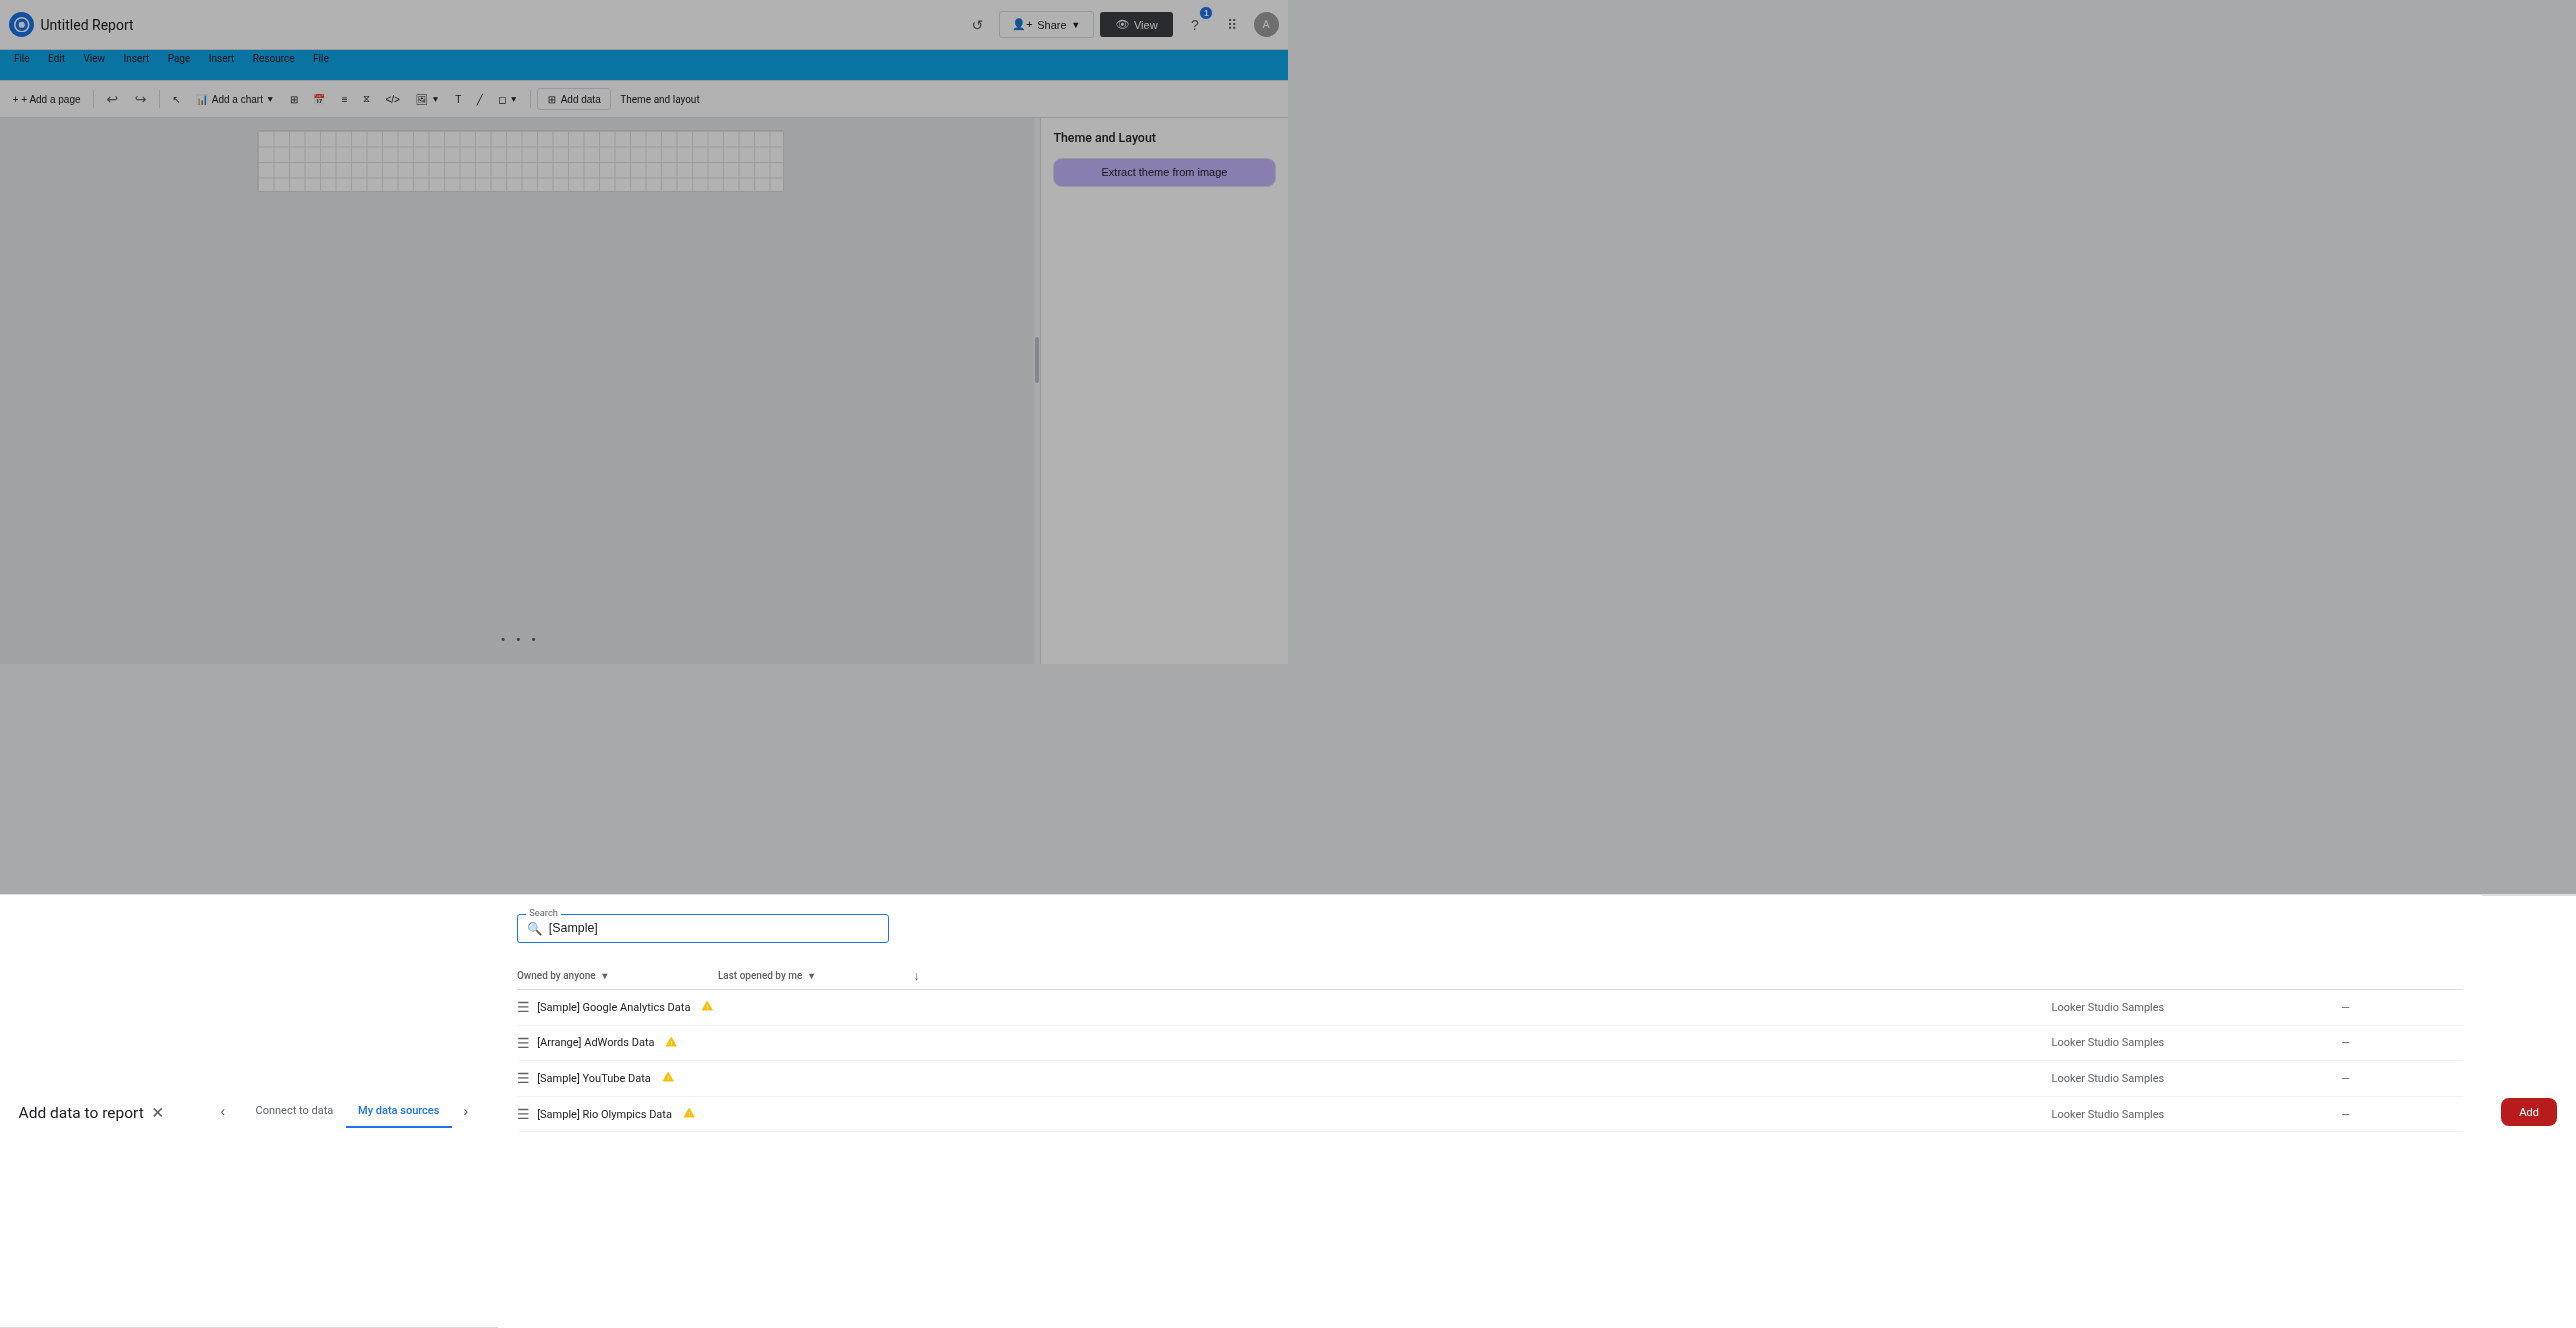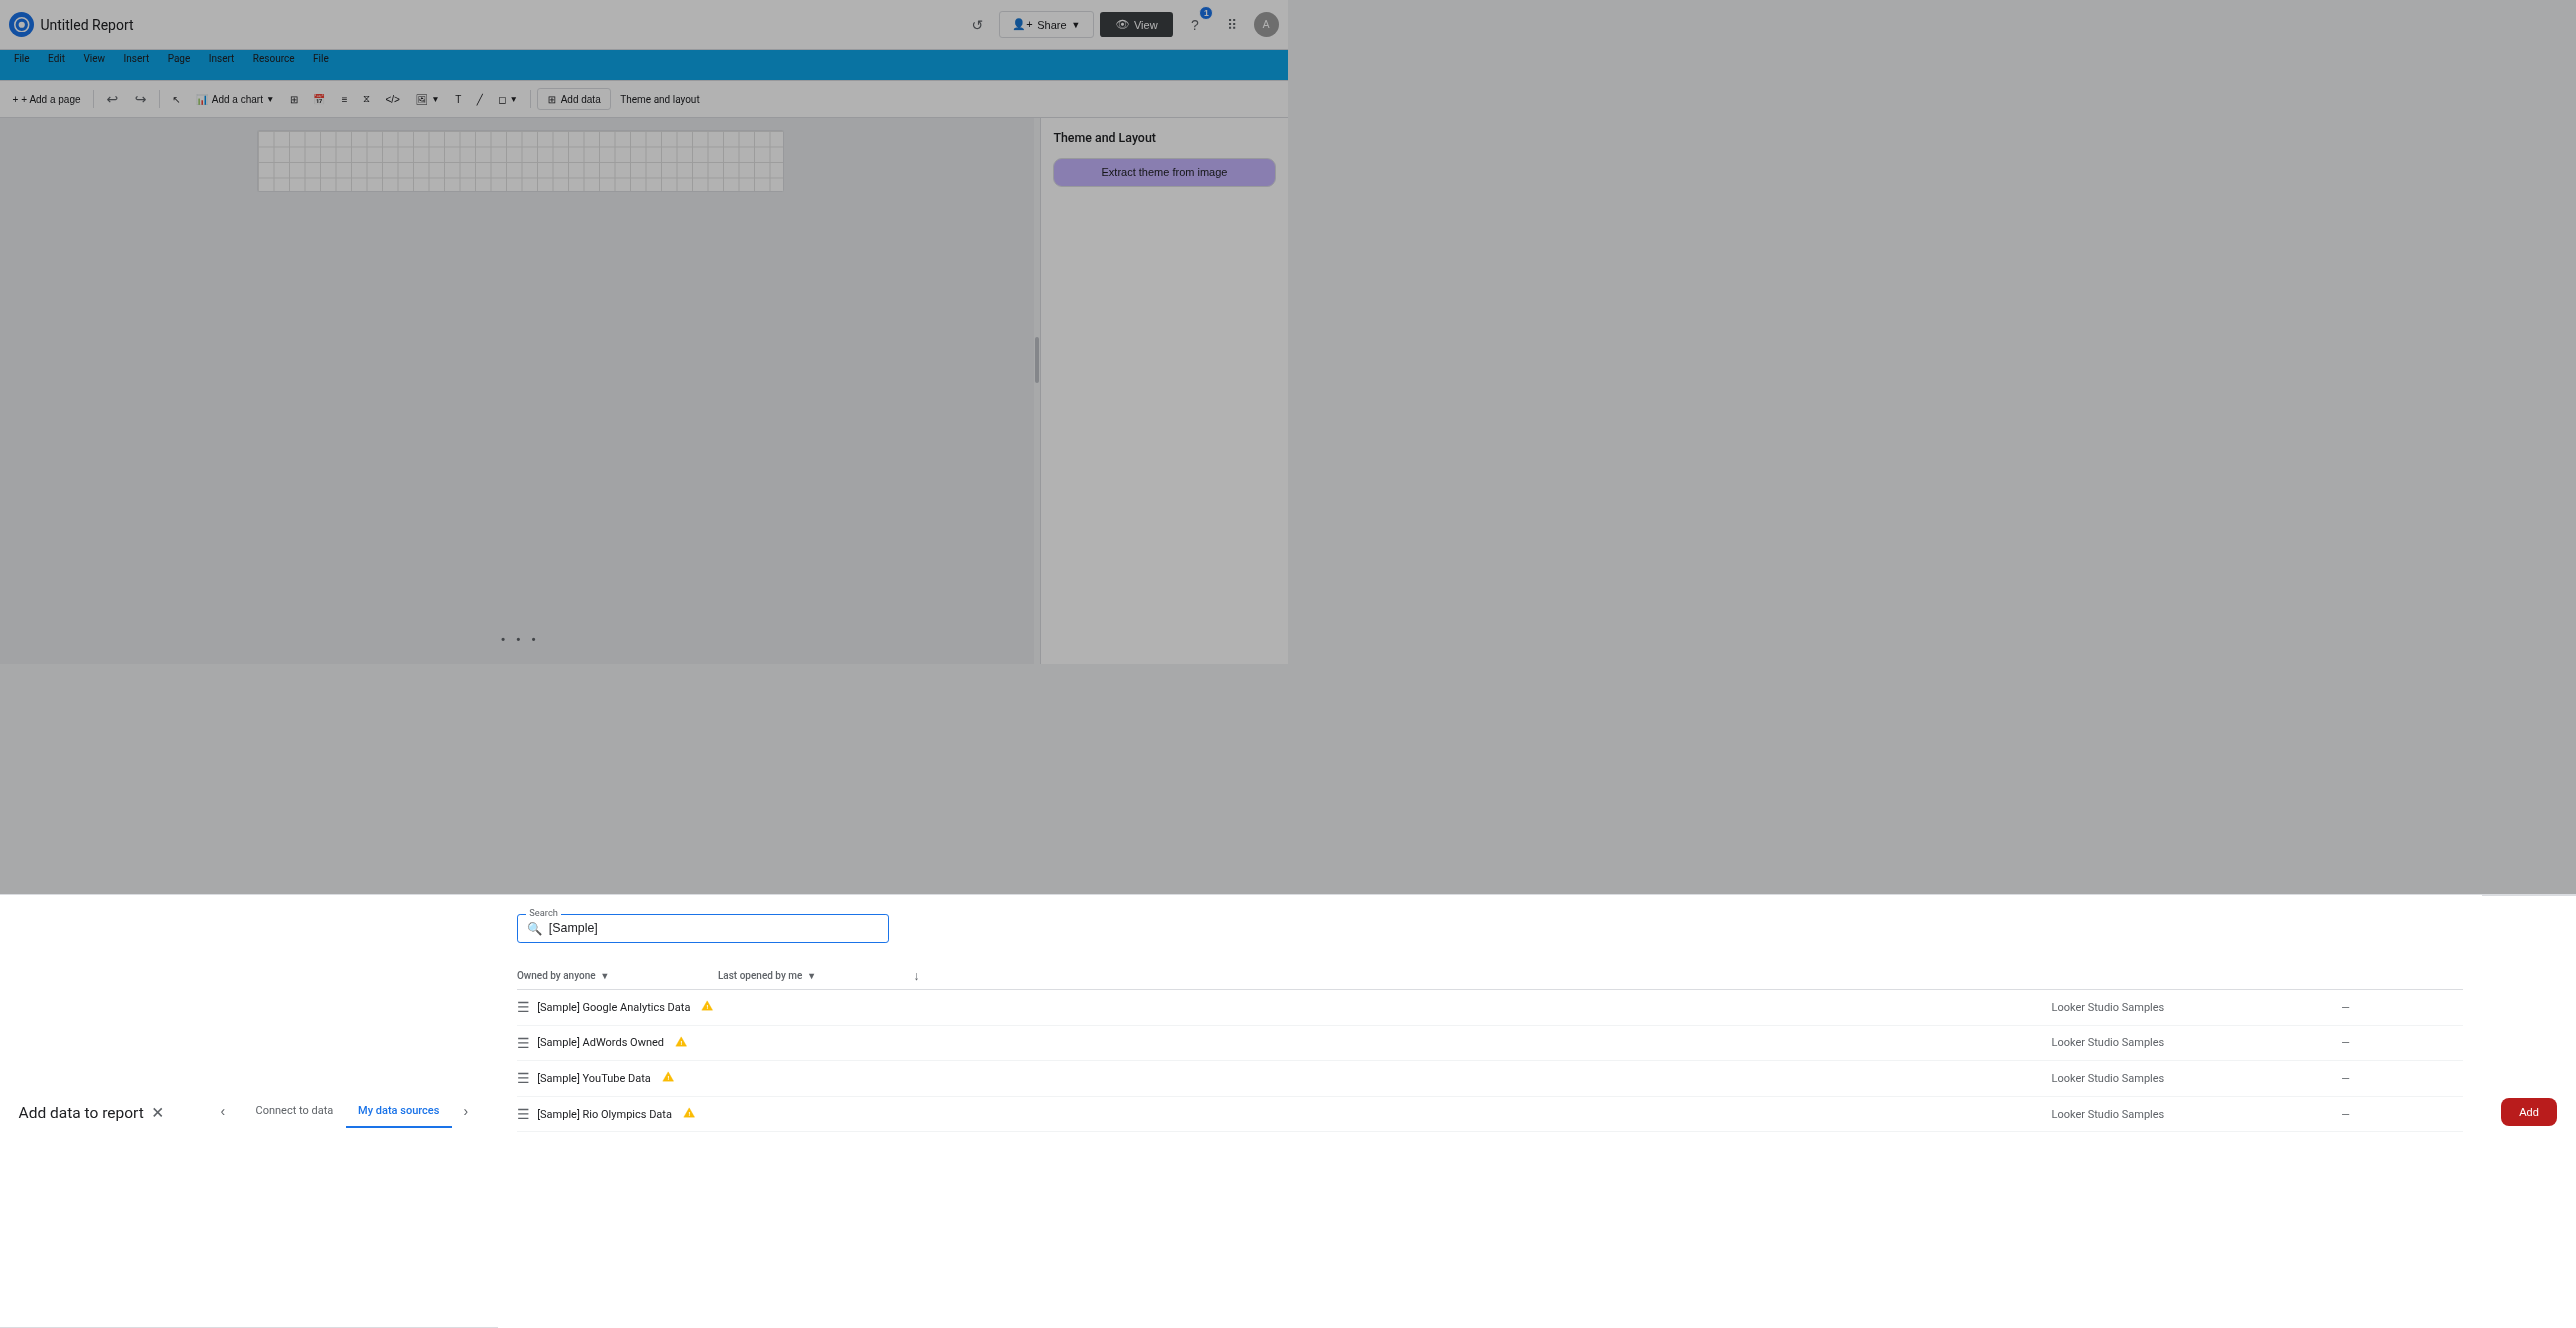--- a/index.html
+++ b/index.html
@@ -704,21 +704,21 @@
             </span>
           </div>
           <div class="row-owned-cell">Looker Studio Samples</div>
           <div class="row-last-cell">—</div>
           <div class="row-sort-cell"></div>
         </div>
 
         <div class="table-row">
           <div class="row-name-cell">
             <span class="row-icon">☰</span>
-            <span class="row-name-text">[Sample] AdWords Owned</span>
+            <span class="row-name-text">[Arrange] AdWords Data</span>
             <span class="row-drive-icon">
               <svg width="12.4" height="11" viewBox="0 0 16 14" fill="none" style="font-size:14px">
                 <path d="M8 1L15 13H1L8 1Z" fill="#fbbc04" stroke="#fbbc04" stroke-width="0.5"></path>
                 <text x="7" y="11" font-size="8" fill="white" font-weight="bold">!</text>
               </svg>
             </span>
           </div>
           <div class="row-owned-cell">Looker Studio Samples</div>
           <div class="row-last-cell">—</div>
           <div class="row-sort-cell"></div>

